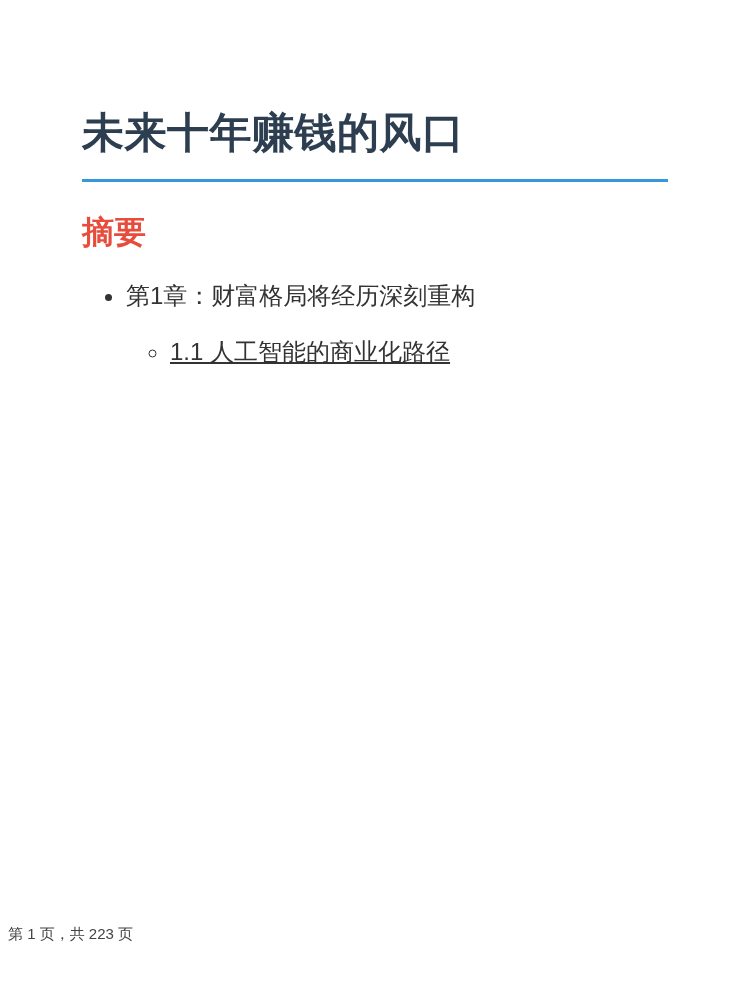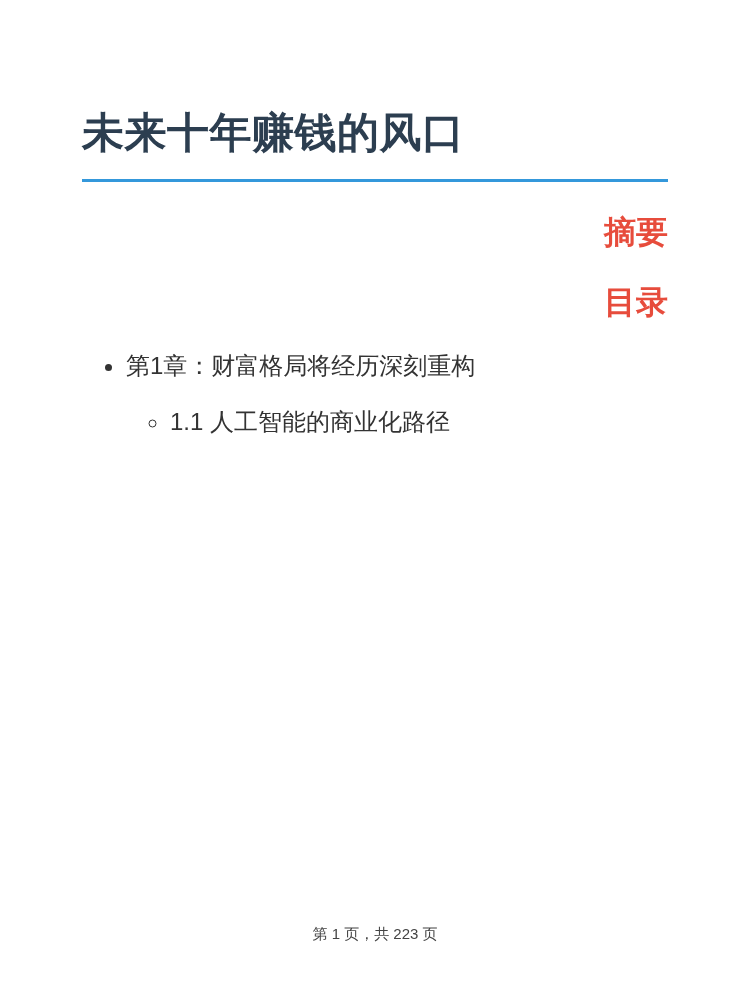--- a/index.html
+++ b/index.html
@@ -37,21 +37,20 @@
     width: 100%;
     background: var(--color-rule);
     border: none;
   }
   .section-heading {
     margin-top: 30px;
     font-size: 32px;
     line-height: 1.25;
     font-weight: 700;
     color: var(--color-heading);
-    text-align: right;
   }
   .abstract-body {
     margin-top: 24px;
     font-size: 24px;
     line-height: 40px;
     color: var(--color-body);
     text-align: justify;
     text-justify: inter-ideograph;
   }
   .toc-list {
@@ -59,45 +58,44 @@
     padding-left: 44px;
     list-style-type: disc;
     font-size: 24px;
     line-height: 40px;
     color: var(--color-body);
   }
   .toc-sublist {
     margin-top: 16px;
     padding-left: 44px;
     list-style-type: circle;
+    text-decoration: underline;
   }
   .page-footer {
     position: absolute;
-    left: 0;
+    left: 8px;
     right: 0;
     bottom: 30px;
-    text-align: center;
     font-size: 15px;
     line-height: 20px;
     color: var(--color-footer);
   }
 </style>
 </head>
 <body>
 
 <div class="page">
 
   <h1 class="page-title">未来十年赚钱的风口</h1>
 
   <div class="title-rule"></div>
 
   <h2 class="section-heading">摘要</h2>
 
 
-  <h2 class="section-heading">目录</h2>
 
   <ul class="toc-list">
     <li>
       <span>第1章：财富格局将经历深刻重构</span>
       <ul class="toc-sublist">
         <li>
           <span>1.1 人工智能的商业化路径</span>
         </li>
       </ul>
     </li>

